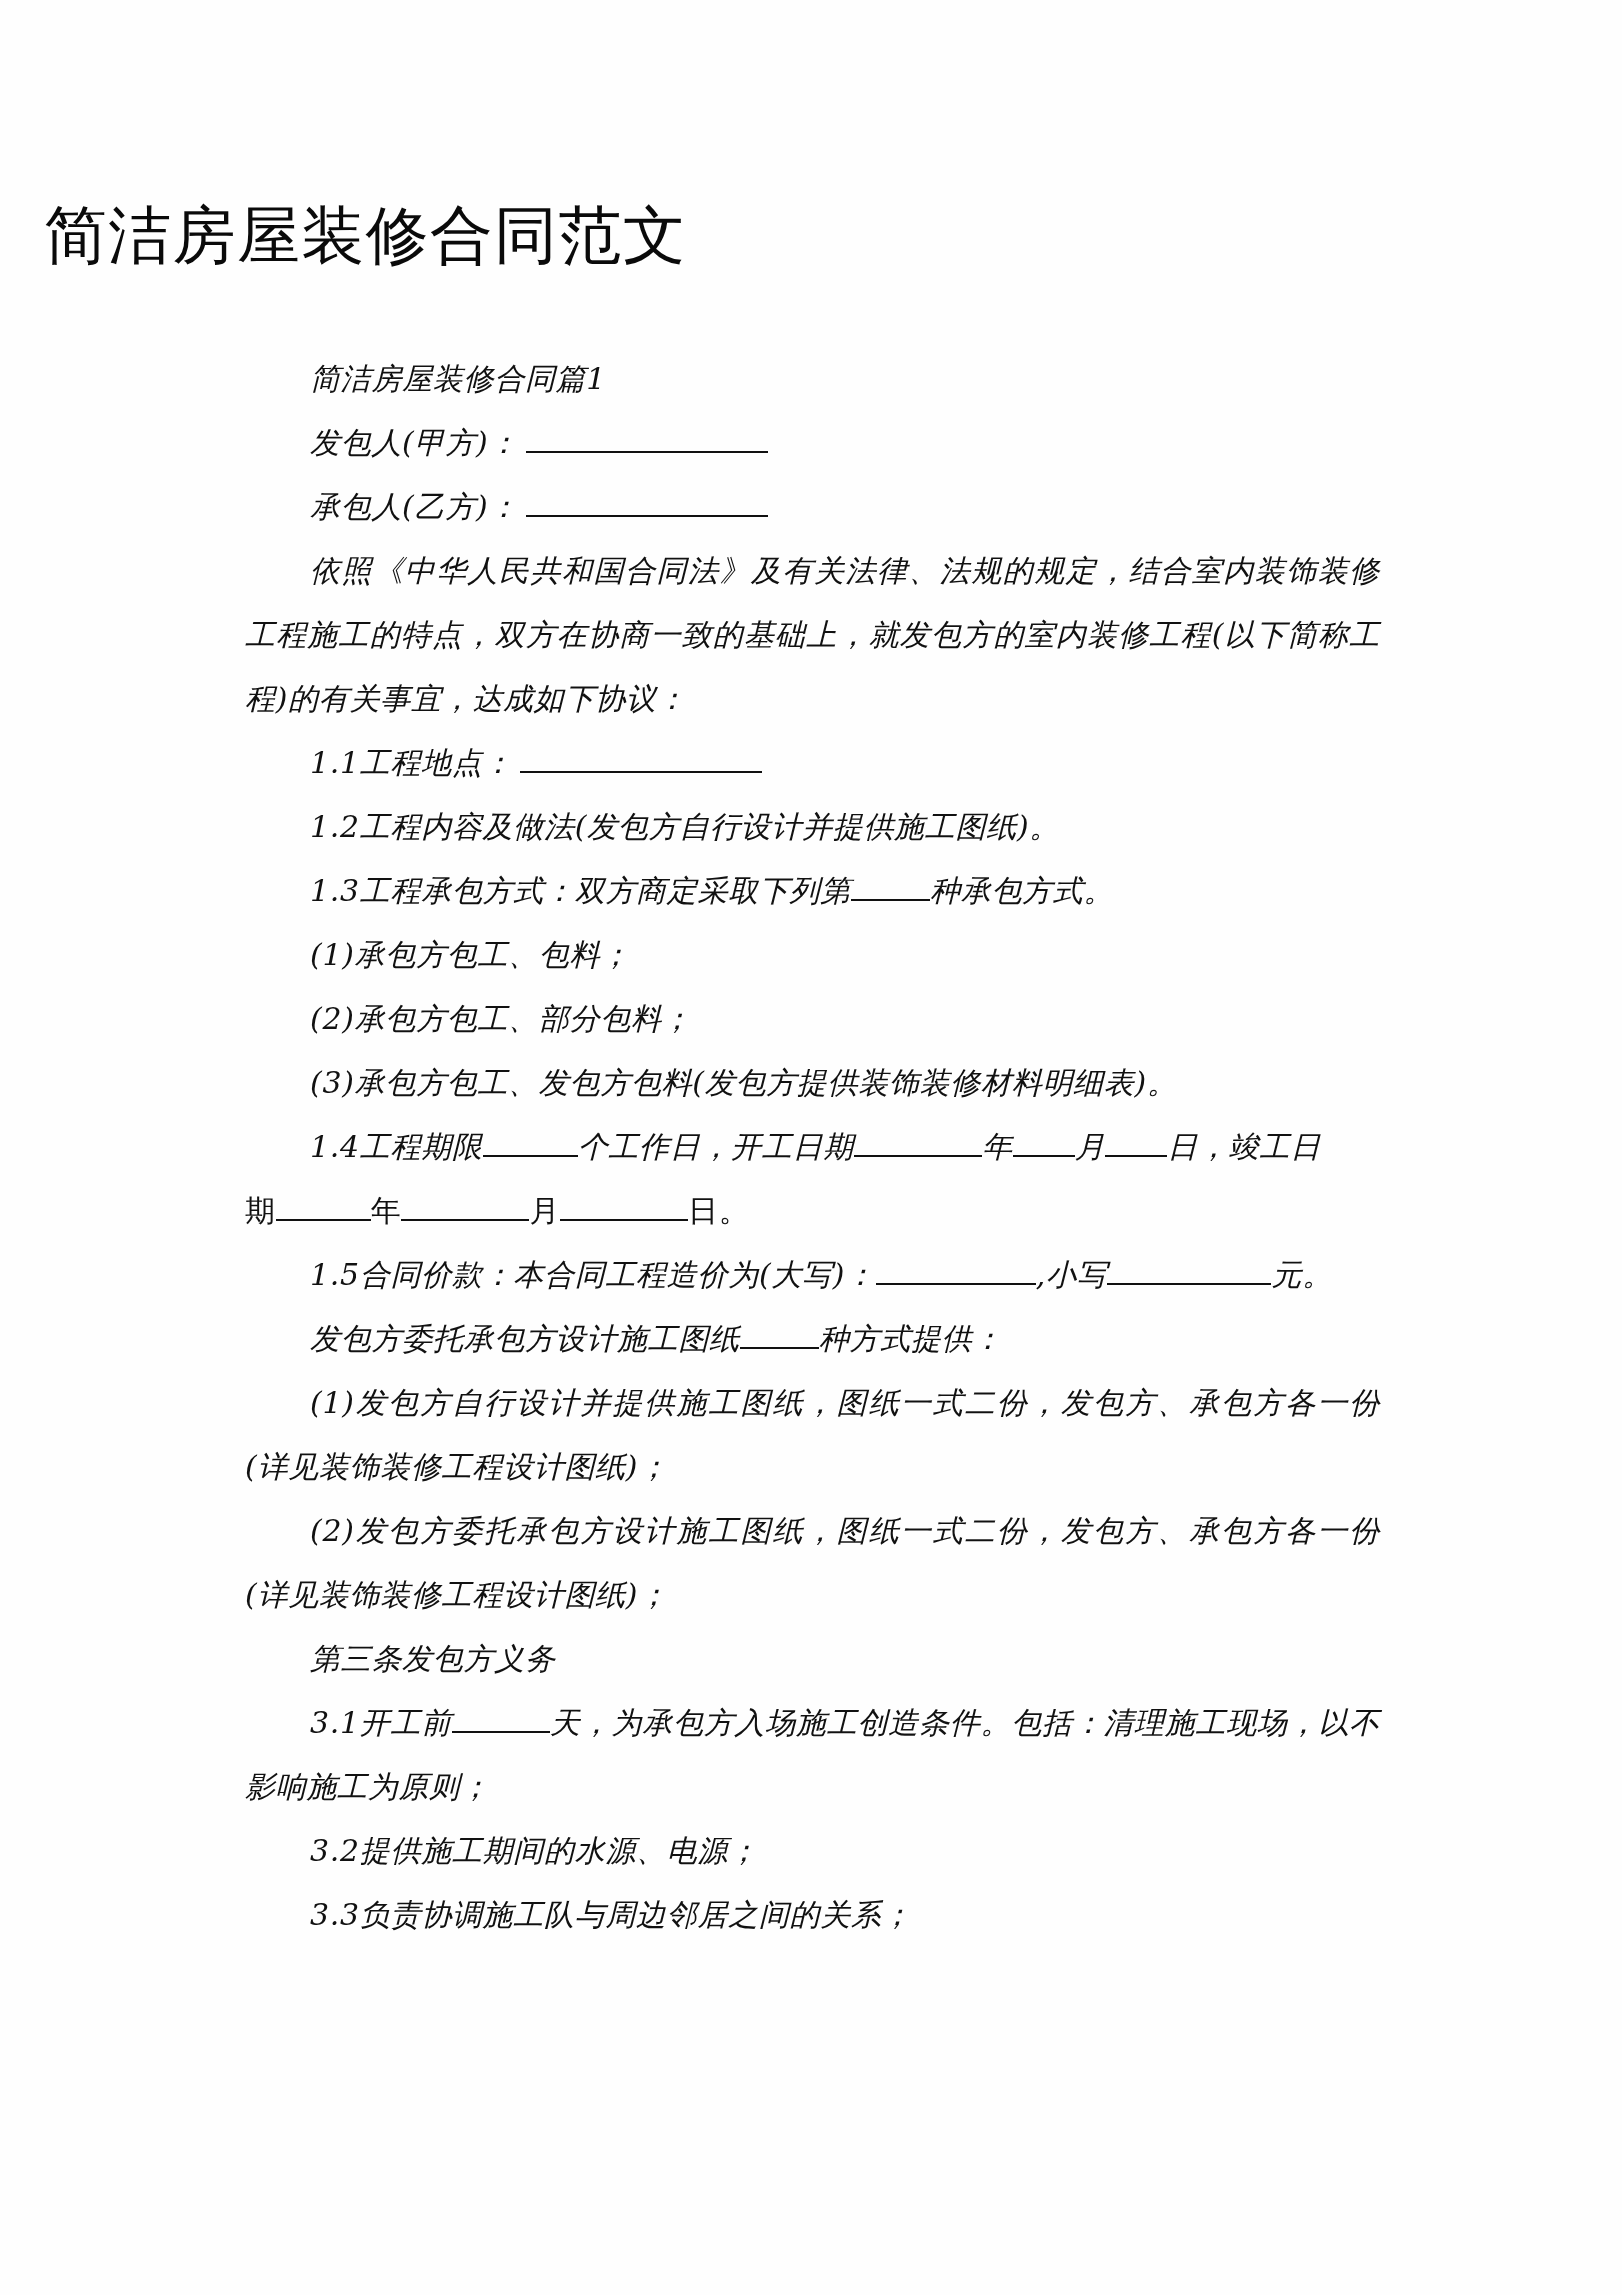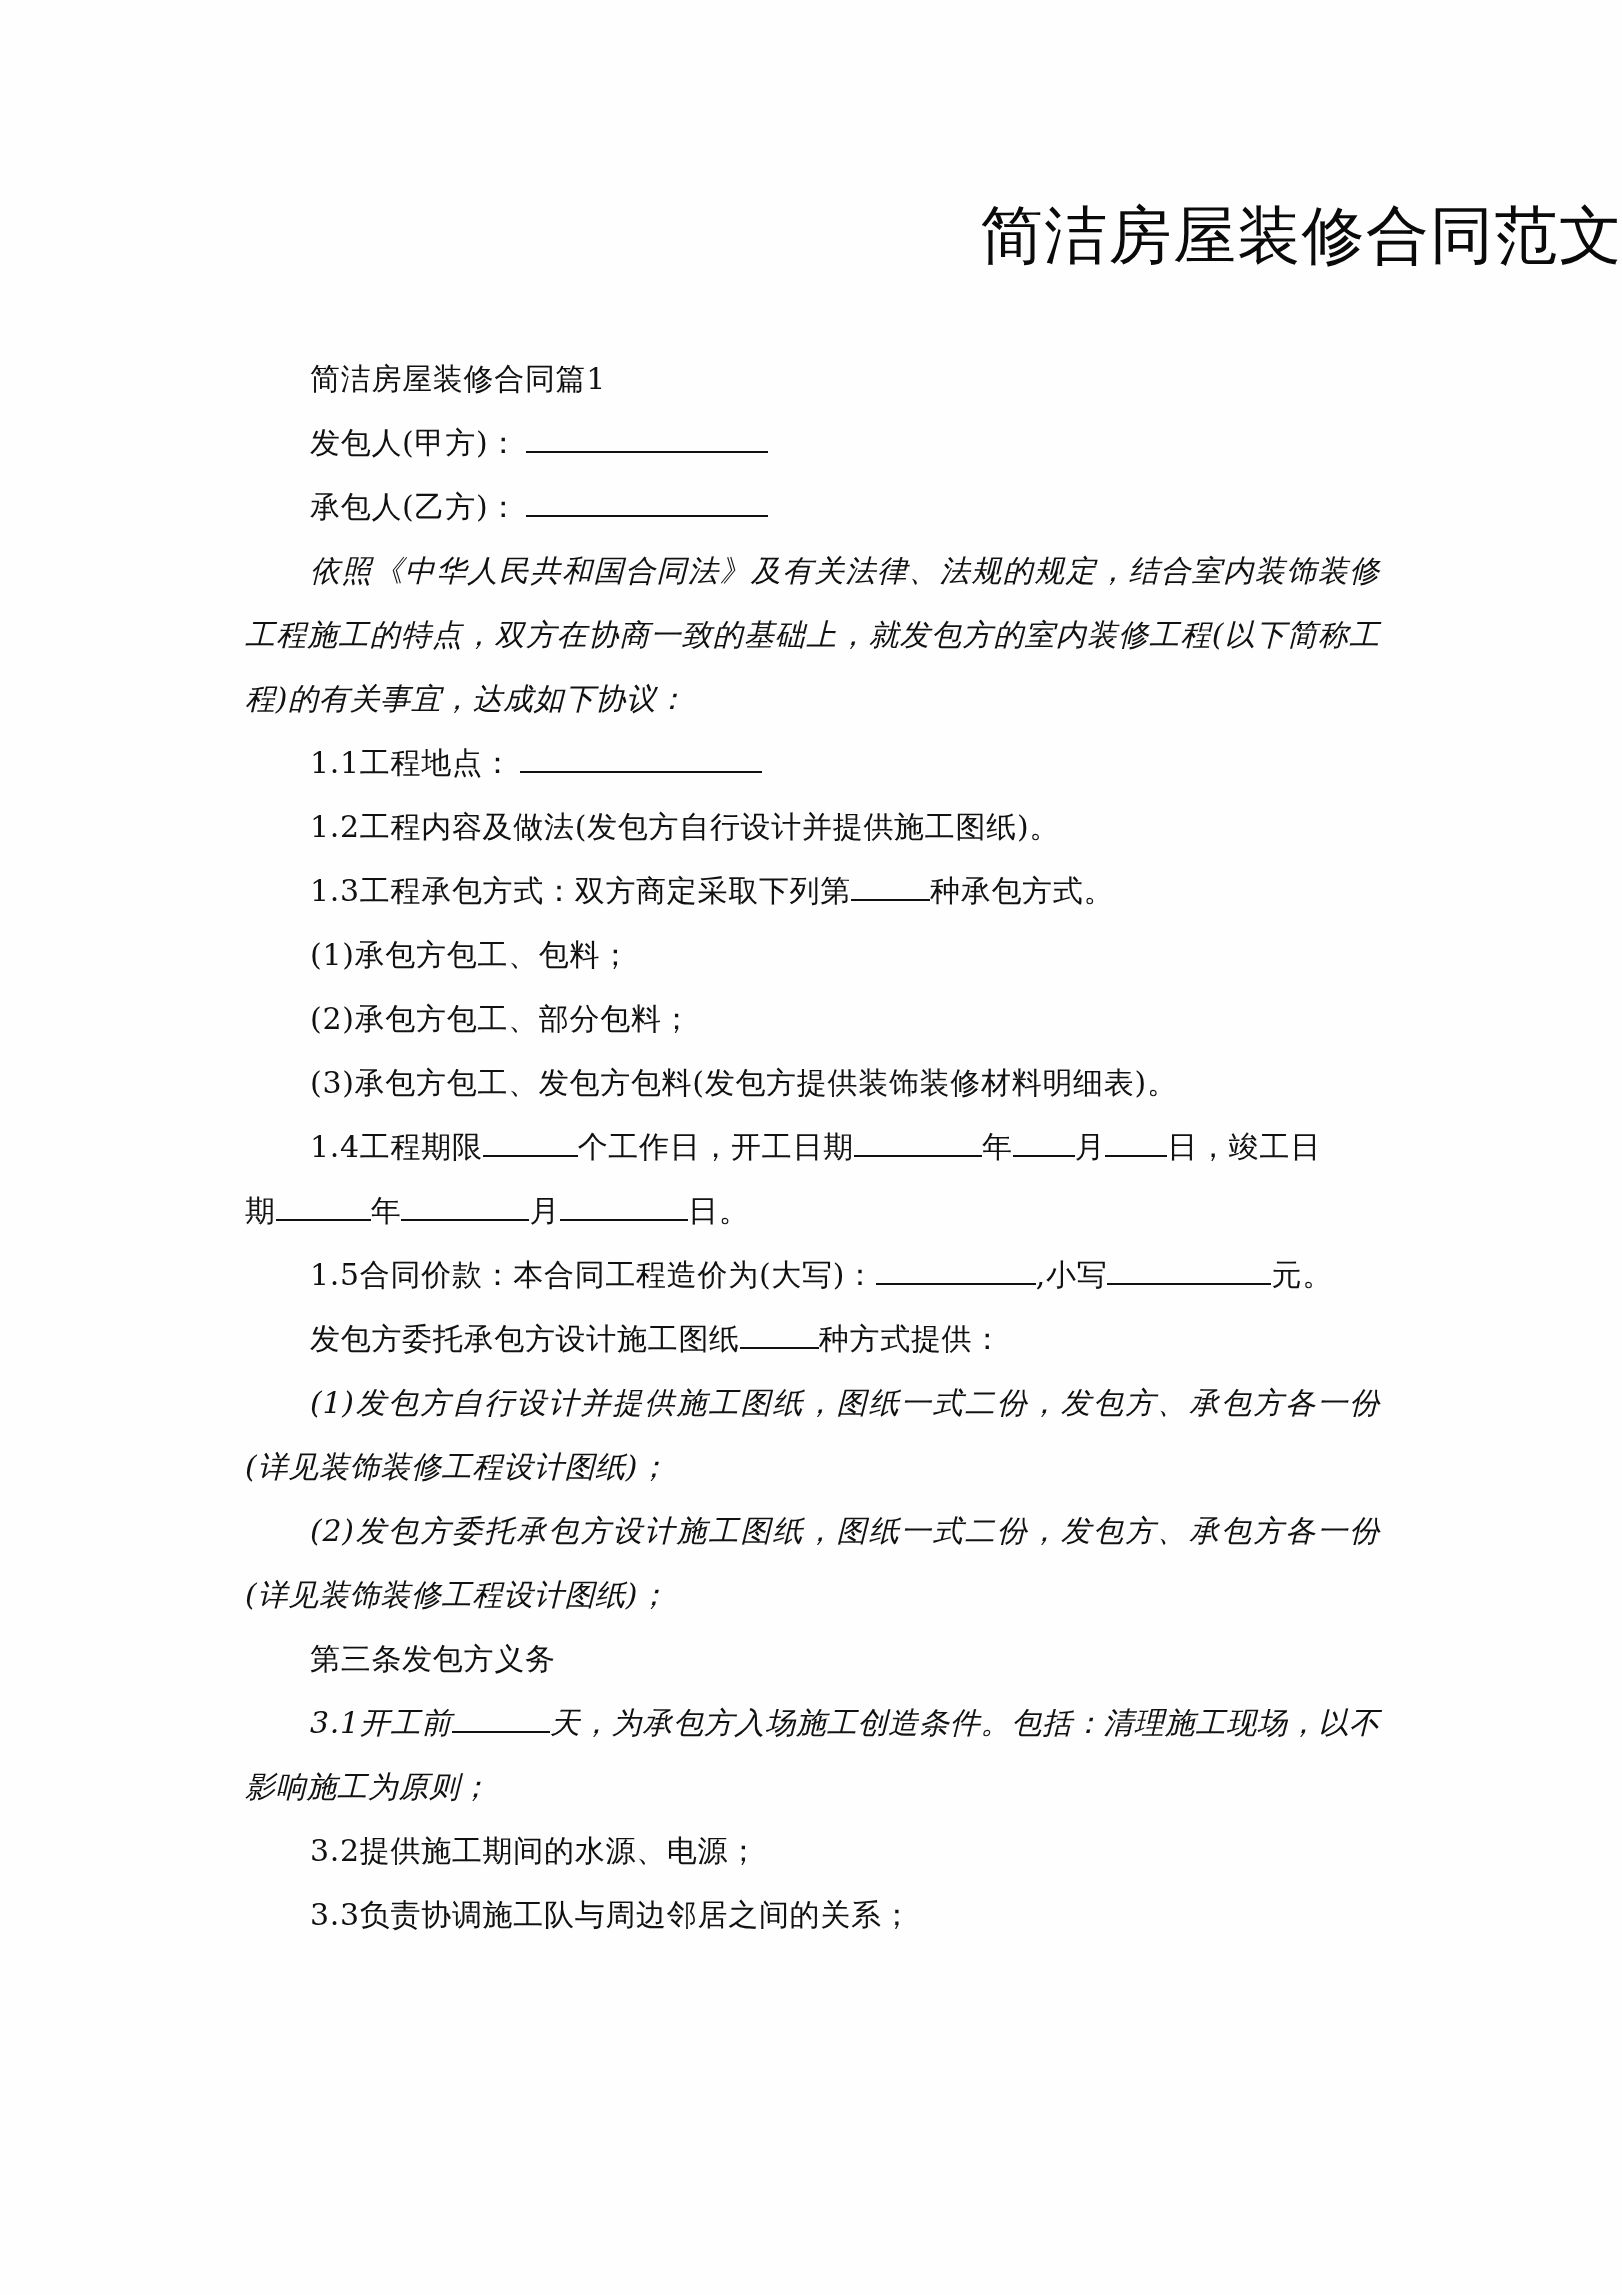--- a/index.html
+++ b/index.html
@@ -3,29 +3,29 @@
 <meta charset="utf-8">
 <style>
   html, body { margin: 0; padding: 0; background: #fefefe; }
   body {
     width: 1623px; height: 2295px; position: relative; overflow: hidden;
     font-family: "DejaVu Serif", "Liberation Serif", serif;
     color: #111;
   }
   .title {
     position: absolute; left: 0; right: 0; top: 196px;
-    text-align: right; font-size: 63px; line-height: 79px;
+    text-align: left; font-size: 63px; line-height: 79px;
     letter-spacing: 1.3px; color: #0a0a0a; padding-left: 44px;
   }
   .body {
     position: absolute; left: 245px; width: 1135px; top: 347px;
     font-size: 30px; line-height: 64px; letter-spacing: 0.7px;
   }
   .p { margin: 0; white-space: nowrap; }
-  .ind { padding-left: 65px; }
+  .ind { padding-left: 65px; font-style: italic; }
   .wrap { white-space: normal; text-indent: 65px; text-align: justify; text-align-last: left; font-style: italic; }
   .blank { display: inline-block; border-bottom: 2px solid #111; height: 26px; vertical-align: baseline; }
 </style>
 </head>
 <body>
 
 <div class="title">简洁房屋装修合同范文</div>
 
 <div class="body">
   <p class="p ind">简洁房屋装修合同篇1</p>

